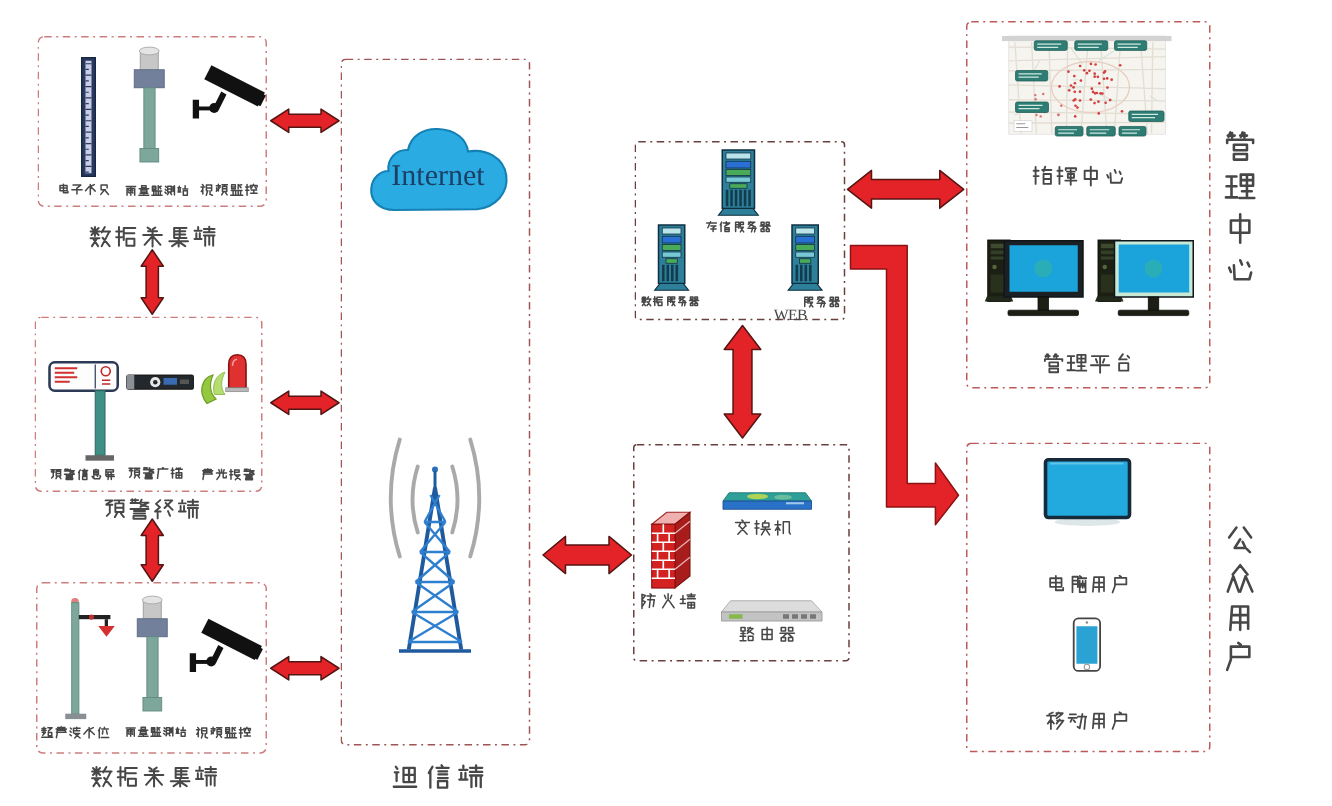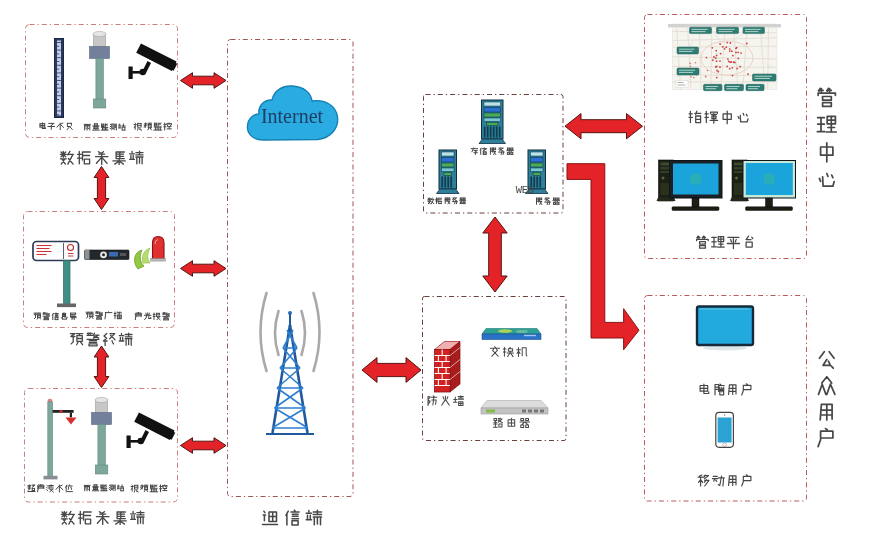--- a/index.html
+++ b/index.html
@@ -378,21 +378,21 @@
       <path d="M30.4 0.8L28.9 2.5M29.0 1.1L33.2 1.1M32.7 1.3L29.4 4.0M29.7 2.2L33.5 4.2M28.6 5.1L34.1 5.1M32.0 4.3L31.0 7.6M33.7 5.1L33.0 7.6" stroke="#474747" stroke-width="1.00" fill="none" stroke-linecap="round"></path>
       <path d="M37.4 1.1L39.4 1.1M37.4 1.1L37.4 2.7M39.4 1.1L39.4 2.7M37.4 2.7L39.4 2.7M40.8 1.1L42.8 1.1M40.8 1.1L40.8 2.7M42.8 1.1L42.8 2.7M40.8 2.7L42.8 2.7M36.8 3.7L43.5 3.7M40.0 3.7L38.0 5.6M40.3 3.7L42.5 5.6M37.4 5.7L39.4 5.7M37.4 5.7L37.4 7.4M39.4 5.7L39.4 7.4M37.4 7.4L39.4 7.4M40.8 5.7L42.8 5.7M40.8 5.7L40.8 7.4M42.8 5.7L42.8 7.4M40.8 7.4L42.8 7.4" stroke="#474747" stroke-width="1.00" fill="none" stroke-linecap="round"></path>
     </svg>
 <svg class="ab" style="left:426.8px;top:197.4px" width="41" height="9">
       <path d="M0.9 2.3L3.6 2.3M2.3 0.9L2.3 3.6M1.2 1.2L3.4 3.4M3.4 1.2L1.2 3.4M0.9 4.3L3.6 4.3M1.6 4.3L3.2 6.8M2.9 4.3L1.3 6.8M5.3 0.9L4.3 2.5M4.2 2.3L6.9 2.3M6.6 2.4L4.3 6.8M4.6 4.2L6.8 6.8" stroke="#474747" stroke-width="1.00" fill="none" stroke-linecap="round"></path>
       <path d="M9.5 0.9L9.5 6.6M8.7 2.3L10.5 2.3M8.7 4.0L10.5 4.0M11.0 1.2L14.6 1.2M11.0 1.2L11.0 4.9M11.3 2.8L14.3 2.8M11.8 4.4L14.3 4.4M11.8 4.4L11.8 6.6M14.3 4.4L14.3 6.6M11.8 6.6L14.3 6.6" stroke="#474747" stroke-width="1.00" fill="none" stroke-linecap="round"></path>
       <path d="M18.2 1.0L20.1 1.0M18.2 1.0L18.2 6.5M20.1 1.0L20.1 4.6M18.2 2.5L20.1 2.5M18.2 3.9L20.1 3.9M20.9 1.0L22.8 1.0M20.9 1.0L20.9 3.6M22.8 1.0L22.8 2.4M20.9 2.4L22.8 2.4M21.2 4.0L22.8 4.0M22.7 4.0L21.0 6.8M21.3 4.4L22.9 6.8" stroke="#474747" stroke-width="1.00" fill="none" stroke-linecap="round"></path>
       <path d="M27.1 0.8L25.7 2.3M25.8 1.0L29.5 1.0M29.1 1.2L26.1 3.6M26.4 2.0L29.8 3.8M25.4 4.6L30.3 4.6M28.4 3.9L27.6 6.8M29.9 4.6L29.4 6.8" stroke="#474747" stroke-width="1.00" fill="none" stroke-linecap="round"></path>
       <path d="M33.3 1.0L35.0 1.0M33.3 1.0L33.3 2.4M35.0 1.0L35.0 2.4M33.3 2.4L35.0 2.4M36.2 1.0L38.0 1.0M36.2 1.0L36.2 2.4M38.0 1.0L38.0 2.4M36.2 2.4L38.0 2.4M32.7 3.4L38.7 3.4M35.6 3.4L33.8 5.0M35.8 3.4L37.7 5.0M33.3 5.1L35.0 5.1M33.3 5.1L33.3 6.6M35.0 5.1L35.0 6.6M33.3 6.6L35.0 6.6M36.2 5.1L38.0 5.1M36.2 5.1L36.2 6.6M38.0 5.1L38.0 6.6M36.2 6.6L38.0 6.6" stroke="#474747" stroke-width="1.00" fill="none" stroke-linecap="round"></path>
     </svg>
-<div class="ab" style="left:515.8px;top:184px;width:30px;height:12px;font-family:Liberation Mono, monospace;font-size:10.5px;letter-spacing:-0.4px;color:#474747">WEB</div>
+<div class="ab" style="left:515.8px;top:205px;width:30px;height:12px;font-family:Liberation Serif, serif;font-size:10.5px;letter-spacing:-0.4px;color:#474747">WEB</div>
 <svg class="ab" style="left:534.0px;top:197.0px" width="28" height="10">
       <path d="M2.5 1.1L4.7 1.1M2.5 1.1L2.5 7.3M4.7 1.1L4.7 5.1M2.5 2.8L4.7 2.8M2.5 4.3L4.7 4.3M5.6 1.1L7.7 1.1M5.6 1.1L5.6 4.0M7.7 1.1L7.7 2.7M5.6 2.7L7.7 2.7M5.9 4.5L7.7 4.5M7.6 4.5L5.7 7.6M6.0 5.0L7.9 7.6" stroke="#474747" stroke-width="1.00" fill="none" stroke-linecap="round"></path>
       <path d="M12.5 0.8L11.0 2.5M11.1 1.1L15.3 1.1M14.8 1.3L11.5 4.0M11.8 2.2L15.6 4.2M10.7 5.1L16.2 5.1M14.1 4.3L13.1 7.6M15.8 5.1L15.1 7.6" stroke="#474747" stroke-width="1.00" fill="none" stroke-linecap="round"></path>
       <path d="M19.5 1.1L21.5 1.1M19.5 1.1L19.5 2.7M21.5 1.1L21.5 2.7M19.5 2.7L21.5 2.7M22.9 1.1L24.9 1.1M22.9 1.1L22.9 2.7M24.9 1.1L24.9 2.7M22.9 2.7L24.9 2.7M18.9 3.7L25.6 3.7M22.1 3.7L20.1 5.6M22.4 3.7L24.6 5.6M19.5 5.7L21.5 5.7M19.5 5.7L19.5 7.4M21.5 5.7L21.5 7.4M19.5 7.4L21.5 7.4M22.9 5.7L24.9 5.7M22.9 5.7L22.9 7.4M24.9 5.7L24.9 7.4M22.9 7.4L24.9 7.4" stroke="#474747" stroke-width="1.00" fill="none" stroke-linecap="round"></path>
     </svg>
 <svg class="ab" style="left:425.6px;top:394.5px" width="40" height="13">
       <path d="M2.0 1.2L2.0 10.6M2.0 1.4L4.2 2.0M4.2 2.0L2.3 4.5M2.0 5.3L4.2 6.2M4.2 6.2L2.3 9.1M7.3 0.9L8.2 1.6M5.3 2.3L10.8 2.3M7.8 2.3L6.9 10.0M5.8 4.9L10.2 4.9M10.2 4.9L9.5 9.3" stroke="#474747" stroke-width="1.02" fill="none" stroke-linecap="round"></path>
       <path d="M19.4 0.9L19.4 5.1M17.0 1.8L17.9 4.0M21.8 1.8L20.9 4.0M19.0 5.1L15.7 10.2M19.8 5.1L23.4 10.2" stroke="#474747" stroke-width="1.02" fill="none" stroke-linecap="round"></path>
       <path d="M27.7 4.5L30.8 4.5M29.3 2.0L29.3 7.3M27.5 7.3L31.0 7.3M32.1 1.6L37.4 1.6M34.8 0.7L34.8 2.9M32.6 2.9L37.0 2.9M32.1 4.2L37.6 4.2M32.6 6.7L37.0 6.7M32.6 6.7L32.6 10.4M37.0 6.7L37.0 10.4M32.6 8.4L37.0 8.4M32.6 10.4L37.0 10.4M34.8 6.7L34.8 10.4" stroke="#474747" stroke-width="1.02" fill="none" stroke-linecap="round"></path>
     </svg>

